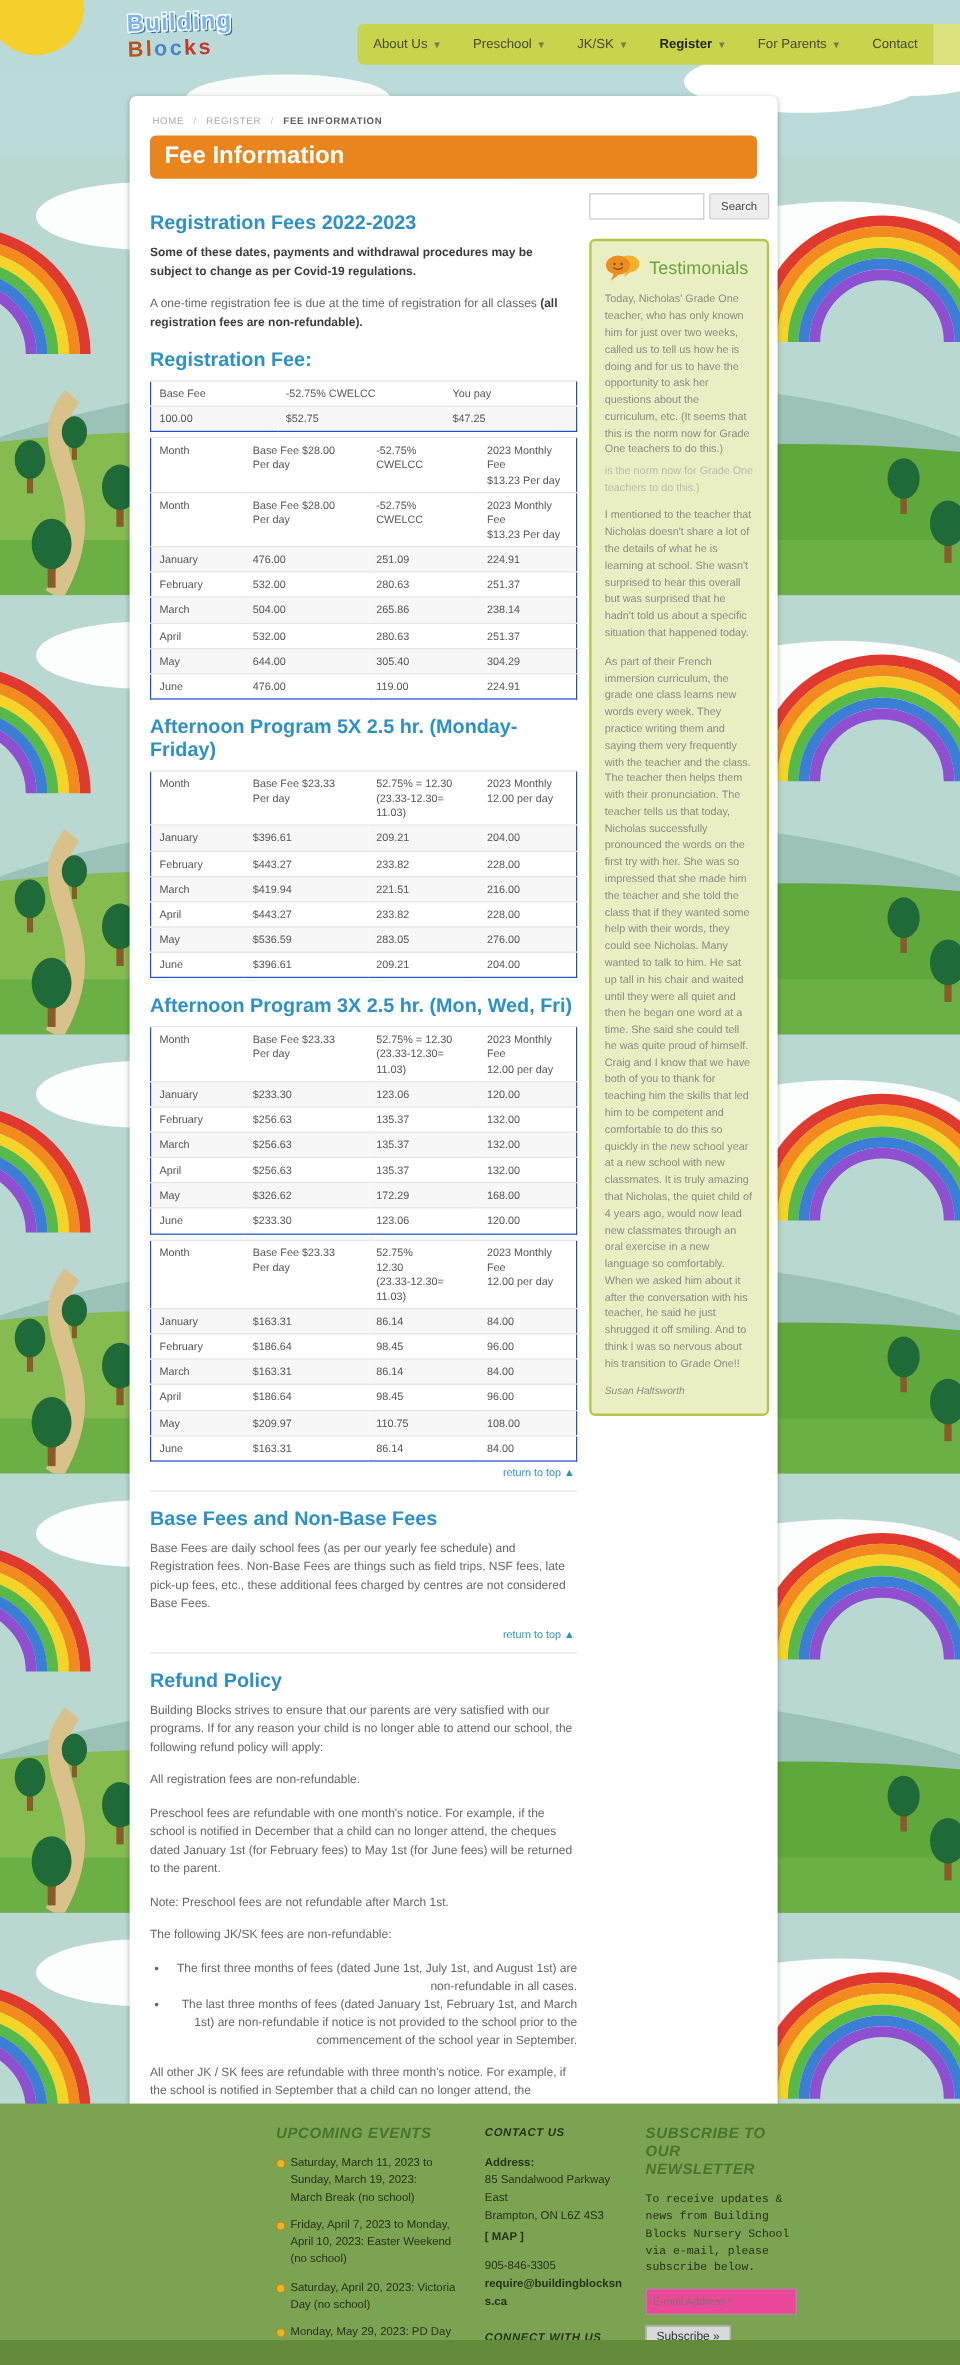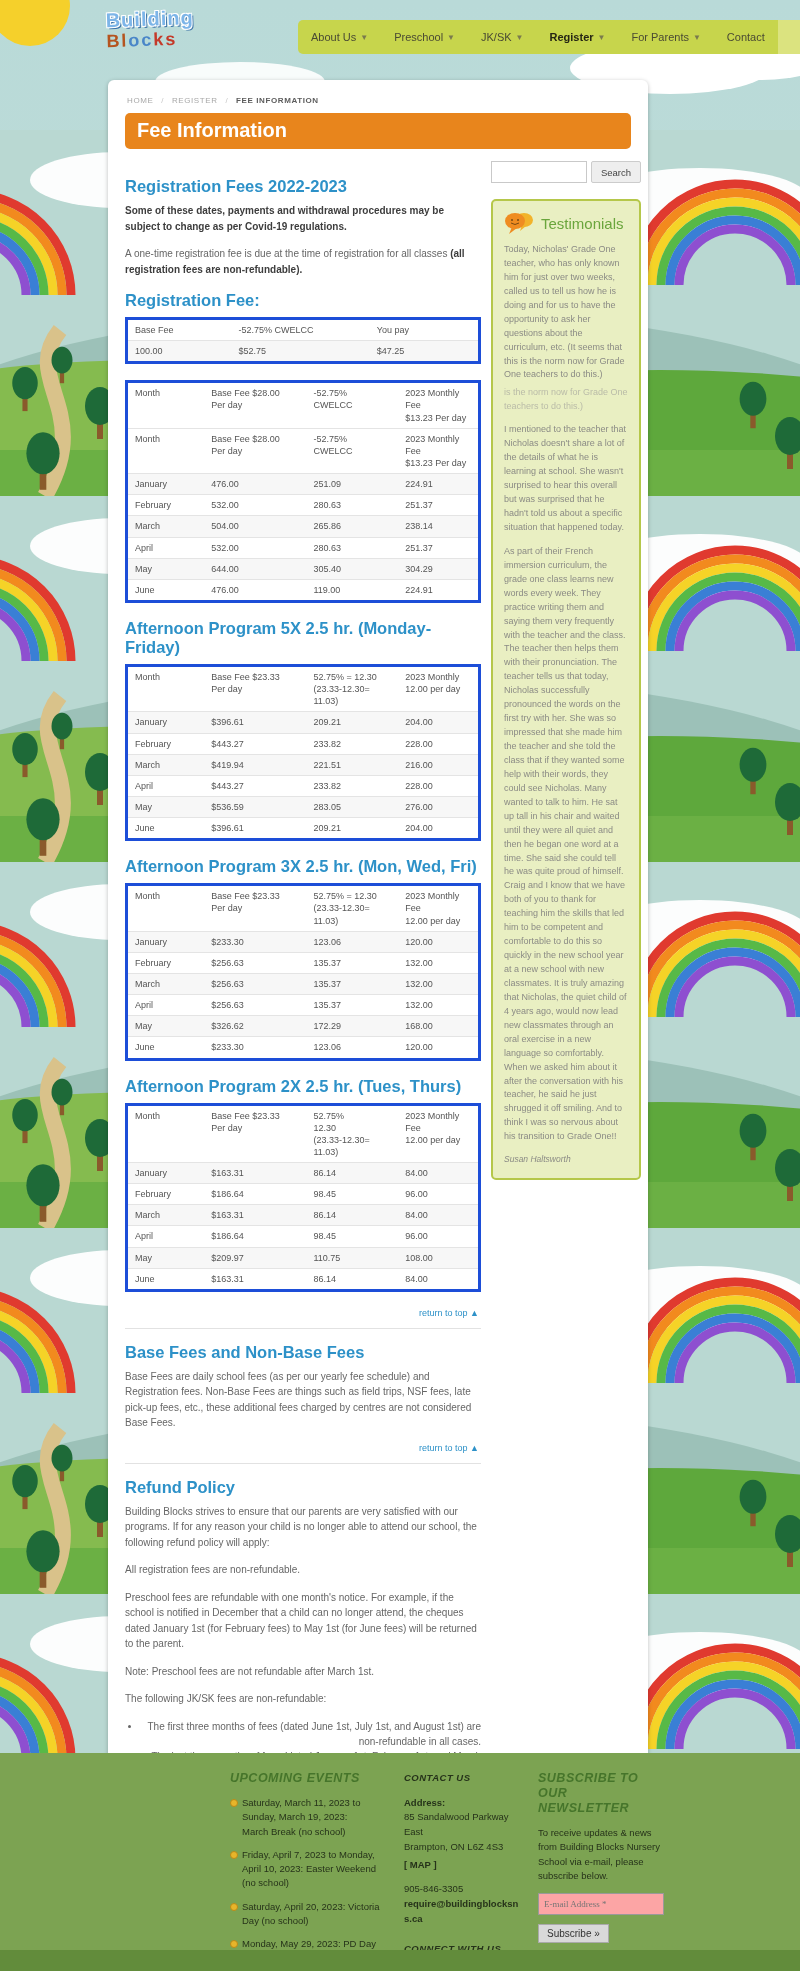--- a/index.html
+++ b/index.html
@@ -36,21 +36,21 @@
   .banner{background:#e8851c;border-radius:5px;color:#fff;font-size:20px;font-weight:bold;
           padding:6px 12px 7px;margin-bottom:10px;}
   .cols{display:flex;align-items:flex-start;}
   .main-col{width:356px;flex:0 0 356px;}
   .side-col{width:150px;flex:0 0 150px;margin-left:10px;}
   h2{color:#2d91c8;font-size:16.5px;margin:14px 0 7px;font-weight:bold;}
   h2.first{margin-top:18px;}
   .main-col p{font-size:10px;line-height:1.55;color:#666;margin:0 0 12px;}
   .main-col p.bold{color:#3d3d3d;font-weight:bold;}
   .main-col ul{font-size:10px;line-height:1.5;color:#666;margin:0 0 12px;padding-left:16px;text-align:right;}
-  table{width:100%;border-collapse:collapse;border:3px solid #1d4ed8;margin:2px 0 16px;}
+  table{width:100%;border-collapse:collapse;border:1px solid #1d4ed8;margin:2px 0 4px;}
   th,td{font-size:9px;color:#555;text-align:left;font-weight:normal;
         padding:4px 7px;border-top:1px solid #e4e4e4;white-space:pre-line;vertical-align:top;line-height:1.35;}
   tbody tr:nth-child(odd){background:#f7f7f7;}
   th{background:#fff;}
   col.c1{width:22%;} col.c2{width:29%;} col.c3{width:26%;} col.c4{width:23%;}
   .return{display:block;text-align:right;font-size:9px;color:#2d91c8;margin:4px 2px 6px;cursor:pointer;}
   hr{border:none;border-top:1px solid #e2e2e2;margin:10px 0 14px;}
   
   .searchrow{display:flex;margin:2px 0 16px;}
   .search-input{flex:1;height:18px;border:1px solid #c9c9c9;background:#fff;min-width:0;}
@@ -73,22 +73,22 @@
   .f-events li::before{content:"";position:absolute;left:-12px;top:3px;width:6px;height:6px;border-radius:50%;
                        background:#e7b52a;border:1px solid #b98a18;}
   .f-col2 div{font-size:9.5px;line-height:1.55;color:#26331a;}
   .f-bold{font-weight:bold;}
   .f-map{font-weight:bold;cursor:pointer;margin:3px 0 10px;}
   .f-email{font-weight:bold;word-break:break-all;cursor:pointer;}
   .f-phone{margin-top:10px;}
   .socials{display:flex;flex-wrap:wrap;width:100px;margin-top:8px;}
   .soc{width:22px;height:22px;margin:0 8px 8px 0;background:#4c7d2d;border-radius:3px;color:#cfe0b4;
        display:flex;align-items:center;justify-content:center;font-size:12px;font-weight:bold;cursor:pointer;}
-  .f-col3 p{font-size:9.5px;line-height:1.5;color:#26331a;margin:0 0 10px;}
-  .nl-input{width:114px;height:20px;border:1px solid #999;background:#fca5a5;font-size:9px;padding:0 5px;font-family:Liberation Serif, serif;}
+  .f-col3 p{font-size:9.5px;line-height:1.5;color:#26331a;margin:0 0 10px;font-family:Liberation Mono, monospace;}
+  .nl-input{width:114px;height:20px;border:1px solid #999;background:#ec4899;font-size:9px;padding:0 5px;}
   .nl-btn{margin-top:9px;background:#d9d9d9;border:1px solid #aaa;font-size:10px;color:#333;
           padding:3px 8px;cursor:pointer;display:inline-block;}
 </style>
 </head>
 <body>
 
 <div class="bg">
   <svg width="0" height="0" style="position:absolute">
     <defs>
       <symbol id="rainbow" viewBox="0 0 220 110">
@@ -409,21 +409,20 @@
             </tr>
             <tr>
               <td>June</td>
               <td>$233.30</td>
               <td>123.06</td>
               <td>120.00</td>
             </tr>
           </tbody>
       </table>
 
-      <h2>Afternoon Program 2X 2.5 hr. (Tues, Thurs)</h2>
       <table>
         <colgroup>
             <col class="c1">
             <col class="c2">
             <col class="c3">
             <col class="c4">
           </colgroup>
         <thead>
             <tr>
               <th>Month</th>

